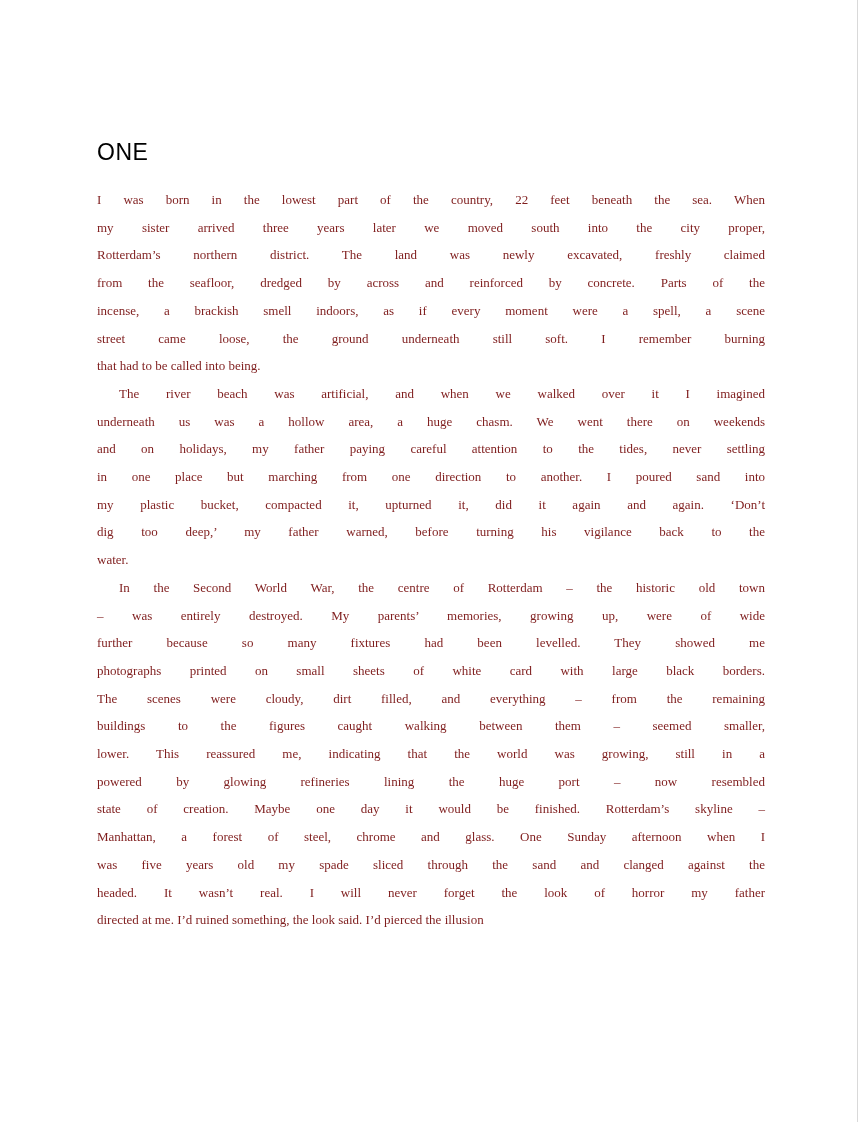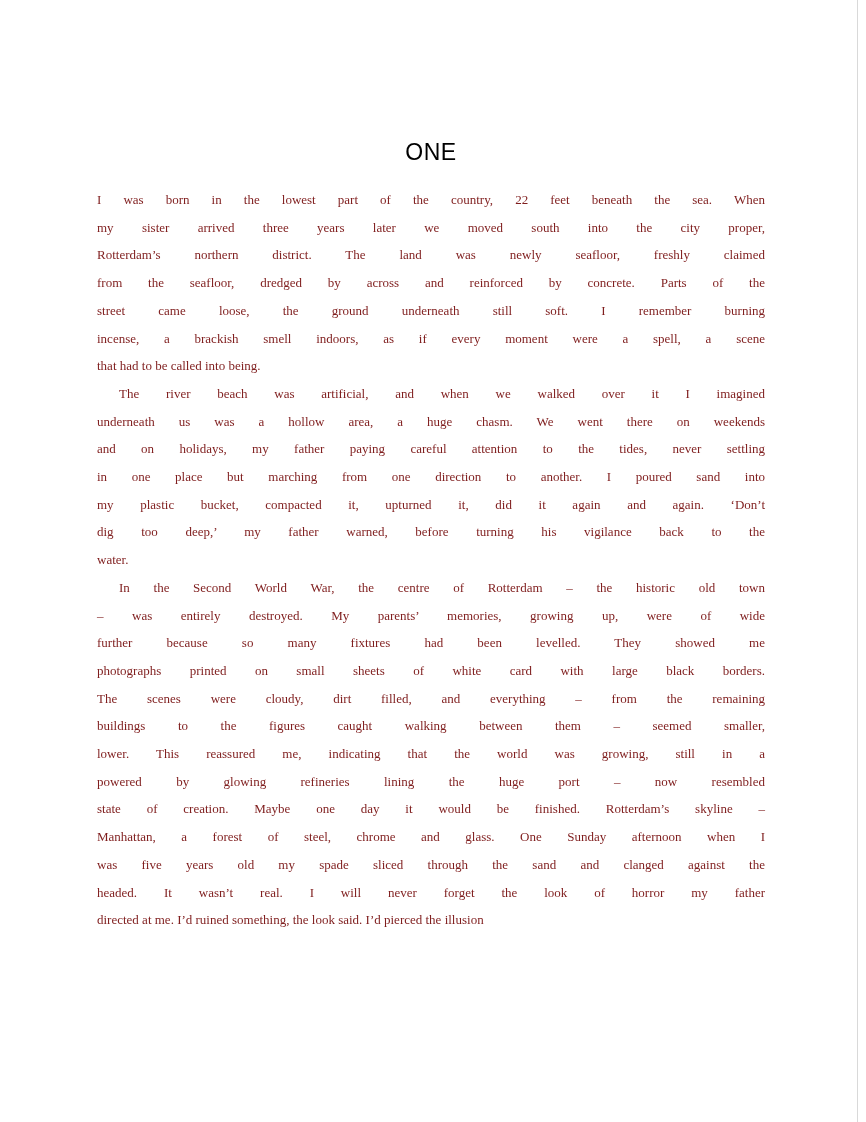--- a/index.html
+++ b/index.html
@@ -31,21 +31,20 @@
     color: #000000;
   }
   .chapter-heading {
     font-family: "Liberation Sans", sans-serif;
     font-size: 23px;
     line-height: 26px;
     font-weight: 400;
     letter-spacing: 0.5px;
     margin: 0 0 21px 0;
     color: #000000;
-    text-align: center;
   }
   .text-block {
     font-family: Liberation Serif, serif;
     font-size: 13px;
     line-height: 27.7px;
     color: #7f1d1d;
   }
   .text-block .line {
     text-align: justify;
     text-align-last: justify;
@@ -59,24 +58,24 @@
 </style>
 </head>
 <body>
 
 <div class="page">
   <div class="content">
     <h1 class="chapter-heading">ONE</h1>
     <div class="text-block">
         <div class="line">I was born in the lowest part of the country, 22 feet beneath the sea. When</div>
         <div class="line">my sister arrived three years later we moved south into the city proper,</div>
-        <div class="line">Rotterdam’s northern district. The land was newly seafloor, freshly claimed</div>
+        <div class="line">Rotterdam’s northern district. The land was newly excavated, freshly claimed</div>
         <div class="line">from the seafloor, dredged by across and reinforced by concrete. Parts of the</div>
+        <div class="line">incense, a brackish smell indoors, as if every moment were a spell, a scene</div>
         <div class="line">street came loose, the ground underneath still soft. I remember burning</div>
-        <div class="line">incense, a brackish smell indoors, as if every moment were a spell, a scene</div>
         <div class="line last">that had to be called into being.</div>
         <div class="line indent">The river beach was artificial, and when we walked over it I imagined</div>
         <div class="line">underneath us was a hollow area, a huge chasm. We went there on weekends</div>
         <div class="line">and on holidays, my father paying careful attention to the tides, never settling</div>
         <div class="line">in one place but marching from one direction to another. I poured sand into</div>
         <div class="line">my plastic bucket, compacted it, upturned it, did it again and again. ‘Don’t</div>
         <div class="line">dig too deep,’ my father warned, before turning his vigilance back to the</div>
         <div class="line last">water.</div>
         <div class="line indent">In the Second World War, the centre of Rotterdam – the historic old town</div>
         <div class="line">– was entirely destroyed. My parents’ memories, growing up, were of wide</div>

